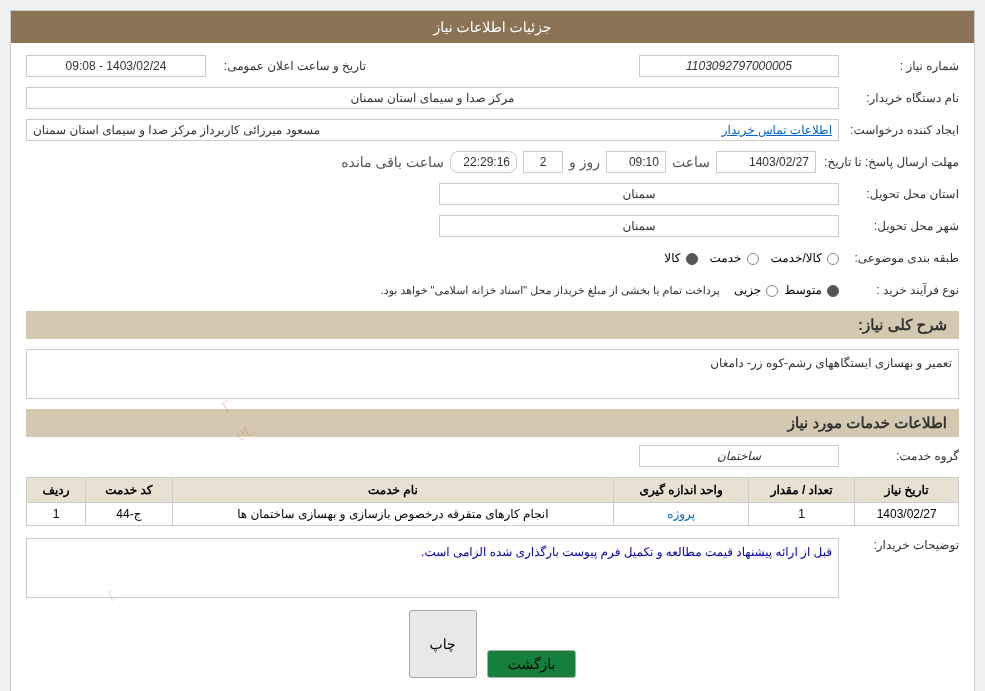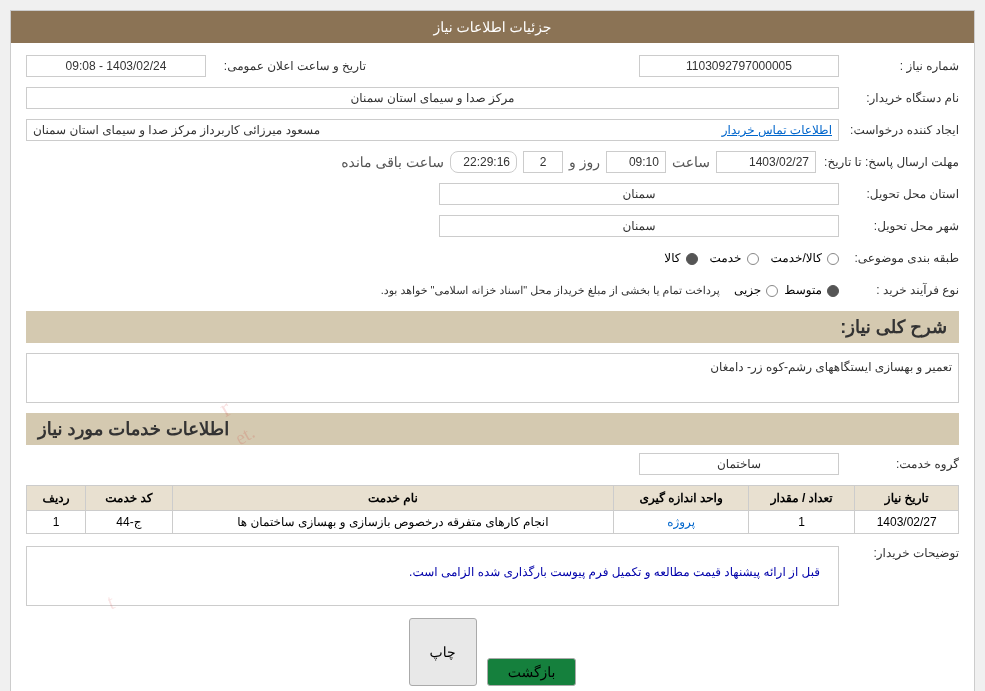--- a/index.html
+++ b/index.html
@@ -45,29 +45,29 @@
     }
     .value-box {
       border: 1px solid #ccc;
       background: #fff;
       padding: 3px 6px;
       min-height: 22px;
       font-size: 12px;
       color: #333;
     }
     .flex-1 { flex: 1; }
-    .w-200 { width: 200px; }
+    .w-200 { width: 200px; font-style: italic; }
     .w-100 { width: 100px; }
     .w-80 { width: 67px; border-radius: 8px; }
     .w-60 { width: 60px; }
     .section-divider {
       background: #d4c9b0;
-      text-align: left;
+      text-align: right;
       padding: 5px 12px;
-      font-size: 18px;
+      font-size: 15px;
       font-weight: bold;
       color: #333;
       margin: 6px 0;
     }
     .link-text {
       color: #0066cc;
       text-decoration: underline;
       cursor: pointer;
     }
     .date-time-row {
@@ -136,21 +136,21 @@
       padding: 4px 8px;
       text-align: center;
       font-size: 12px;
     }
     .table-container td.link-cell {
       color: #0066cc;
     }
     .notes-box {
       border: 1px solid #ccc;
       background: #fff;
-      padding: 18px;
+      padding: 6px;
       min-height: 60px;
       font-size: 12px;
       color: #333;
       text-align: right;
       margin-top: 4px;
     }
     .buttons-row {
       display: flex;
       justify-content: center;
       gap: 10px;

